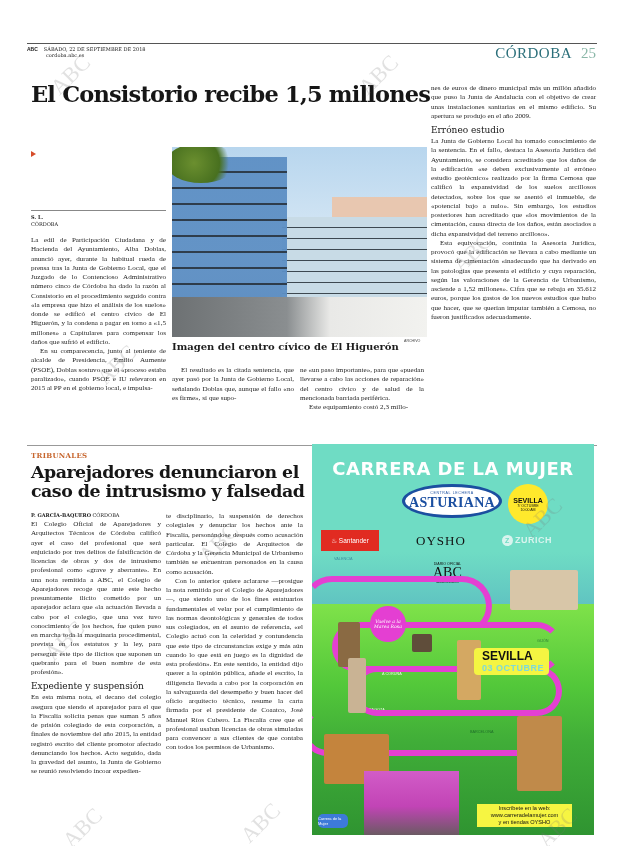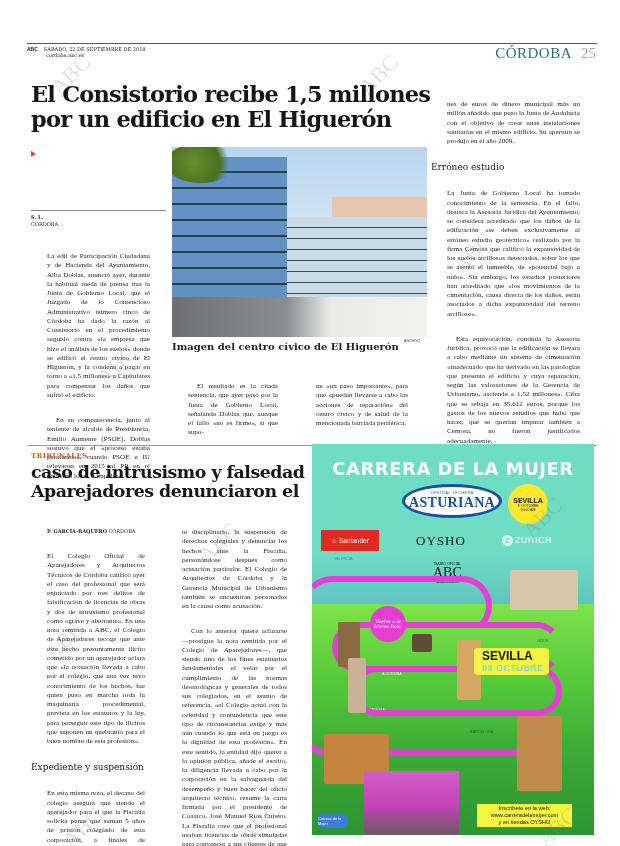--- a/index.html
+++ b/index.html
@@ -18,21 +18,21 @@
 
   .subhead { position: absolute; left: 31px; top: 148px; width: 135px; font-family: "DejaVu Serif", serif; font-size: 10.3px; line-height: 12.5px; color: #1e1e1e; padding-left: 10px; }
   .subhead .tri { position: absolute; left: 0; top: 3px; width: 0; height: 0; border-top: 3.5px solid transparent; border-bottom: 3.5px solid transparent; border-left: 5px solid #d64d2a; }
 
   .rule-thin { position: absolute; height: 1px; background: #888; }
 
   .byline { position: absolute; font-size: 5px; line-height: 7px; font-family: "DejaVu Serif", serif; color: #222; }
   .byline .name { font-weight: 700; }
 
   .col { position: absolute; font-family: "Liberation Serif", serif; font-size: 7.1px; line-height: 9.25px; color: #1e1e1e; text-align: justify; }
-  .col p { margin: 16px; }
+  .col p { margin: 0; }
   .col p.ind { text-indent: 9px; }
   .col h3 { font-family: "DejaVu Serif", serif; font-size: 9px; line-height: 11px; font-weight: 400; margin: 4px 0 1px 0; color: #161616; }
 
   
   .photo { position: absolute; left: 172px; top: 147px; width: 255px; height: 190px; overflow: hidden;
     background: linear-gradient(180deg, #b8d6ee 0%, #cfe3f3 38%, #dfe9f0 55%, #c9ced2 70%, #9ea2a5 82%, #7f8385 100%); }
   .photo .bldg-left { position: absolute; left: 0; top: 10px; width: 115px; height: 170px; background: repeating-linear-gradient(180deg, #5d8fc4 0 14px, #263443 14px 16px); opacity: 0.95; }
   .photo .bldg-mid { position: absolute; left: 110px; top: 70px; width: 145px; height: 85px; background: repeating-linear-gradient(180deg, #c8dbe6 0 10px, #3d4850 10px 11px); }
   .photo .roof { position: absolute; left: 160px; top: 50px; width: 95px; height: 22px; background: #e8c7b0; }
   .photo .ground { position: absolute; left: 0; bottom: 0; width: 255px; height: 40px; background: linear-gradient(90deg, #6d7173 0%, #8a8e90 45%, #e9e9e7 62%, #f2f2ef 100%); }
@@ -85,21 +85,20 @@
 <div class="hdr-rule"></div>
 <div class="hdr-left">
   <div><b>ABC</b><span>SÁBADO, 22 DE SEPTIEMBRE DE 2018</span></div>
   <div style="margin-left:19px">cordoba.abc.es</div>
 </div>
 <div class="hdr-section">CÓRDOBA</div>
 <div class="hdr-page">25</div>
 
 <h1 class="headline">
   <div>El Consistorio recibe 1,5 millones</div>
-  <div>por un edificio en El Higuerón</div>
 </h1>
 
 <div class="subhead">
   <span class="tri"></span>
 </div>
 
 <div class="rule-thin" style="left:31px; top:210px; width:135px;"></div>
 <div class="byline" style="left:31px; top:214px;">
   <div class="name">S. L.</div>
   <div>CÓRDOBA</div>
@@ -132,22 +131,22 @@
   <p>nes de euros de dinero municipal más un millón añadido que puso la Junta de Andalucía con el objetivo de crear unas instalaciones sanitarias en el mismo edificio. Su apertura se produjo en el año 2009.</p>
   <h3>Erróneo estudio</h3>
   <p>La Junta de Gobierno Local ha tomado conocimiento de la sentencia. En el fallo, destaca la Asesoría Jurídica del Ayuntamiento, se considera acreditado que los daños de la edificación «se deben exclusivamente al erróneo estudio geotécnico» realizado por la firma Cemosa que calificó la expansividad de los suelos arcillosos detectados, sobre los que se asentó el inmueble, de «potencial bajo a nulo». Sin embargo, los estudios posteriores han acreditado que «los movimientos de la cimentación, causa directa de los daños, están asociados a dicha expansividad del terreno arcilloso».</p>
   <p class="ind">Esta equivocación, continúa la Asesoría Jurídica, provocó que la edificación se llevara a cabo mediante un sistema de cimentación «inadecuado que ha derivado en las patologías que presenta el edificio y cuya reparación, según las valoraciones de la Gerencia de Urbanismo, asciende a 1,52 millones». Cifra que se rebaja en 35.612 euros, porque los gastos de los nuevos estudios que hubo que hacer, que se querían imputar también a Cemosa, no fueron justificados adecuadamente.</p>
 </div>
 
 <div class="section-rule"></div>
 
 <div class="tag">TRIBUNALES</div>
 <h2 class="headline2">
+  <div>Aparejadores denunciaron el</div>
   <div>caso de intrusismo y falsedad</div>
-  <div>Aparejadores denunciaron el</div>
 </h2>
 
 <div class="col" style="left:31px; top:511px; width:130px;">
   <p class="byline-inline" style="font-size:5px; line-height:8px;">
     <span style="font-weight:700; font-family:'DejaVu Serif', serif;">P. GARCÍA-BAQUERO</span>
     <span style="font-family:'DejaVu Serif', serif;">CÓRDOBA</span>
   </p>
   <p>El Colegio Oficial de Aparejadores y Arquitectos Técnicos de Córdoba calificó ayer el caso del profesional que será enjuiciado por tres delitos de falsificación de licencias de obras y dos de intrusismo profesional como «grave y aberrante». En una nota remitida a ABC, el Colegio de Aparejadores recoge que ante este hecho presuntamente ilícito cometido por un aparejador aclara que «la actuación llevada a cabo por el colegio, que una vez tuvo conocimiento de los hechos, fue quien puso en marcha toda la maquinaria procedimental, prevista en los estatutos y la ley, para perseguir este tipo de ilícitos que suponen un quebranto para el buen nombre de esta profesión».</p>
   <h3>Expediente y suspensión</h3>
   <p>En esta misma nota, el decano del colegio asegura que siendo el aparejador para el que la Fiscalía solicita penas que suman 5 años de prisión colegiado de esta corporación, a finales de noviembre del año 2015, la entidad registró escrito del cliente promotor afectado denunciando los hechos. Acto seguido, dada la gravedad del asunto, la Junta de Gobierno se reunió resolviendo incoar expedien-</p>

